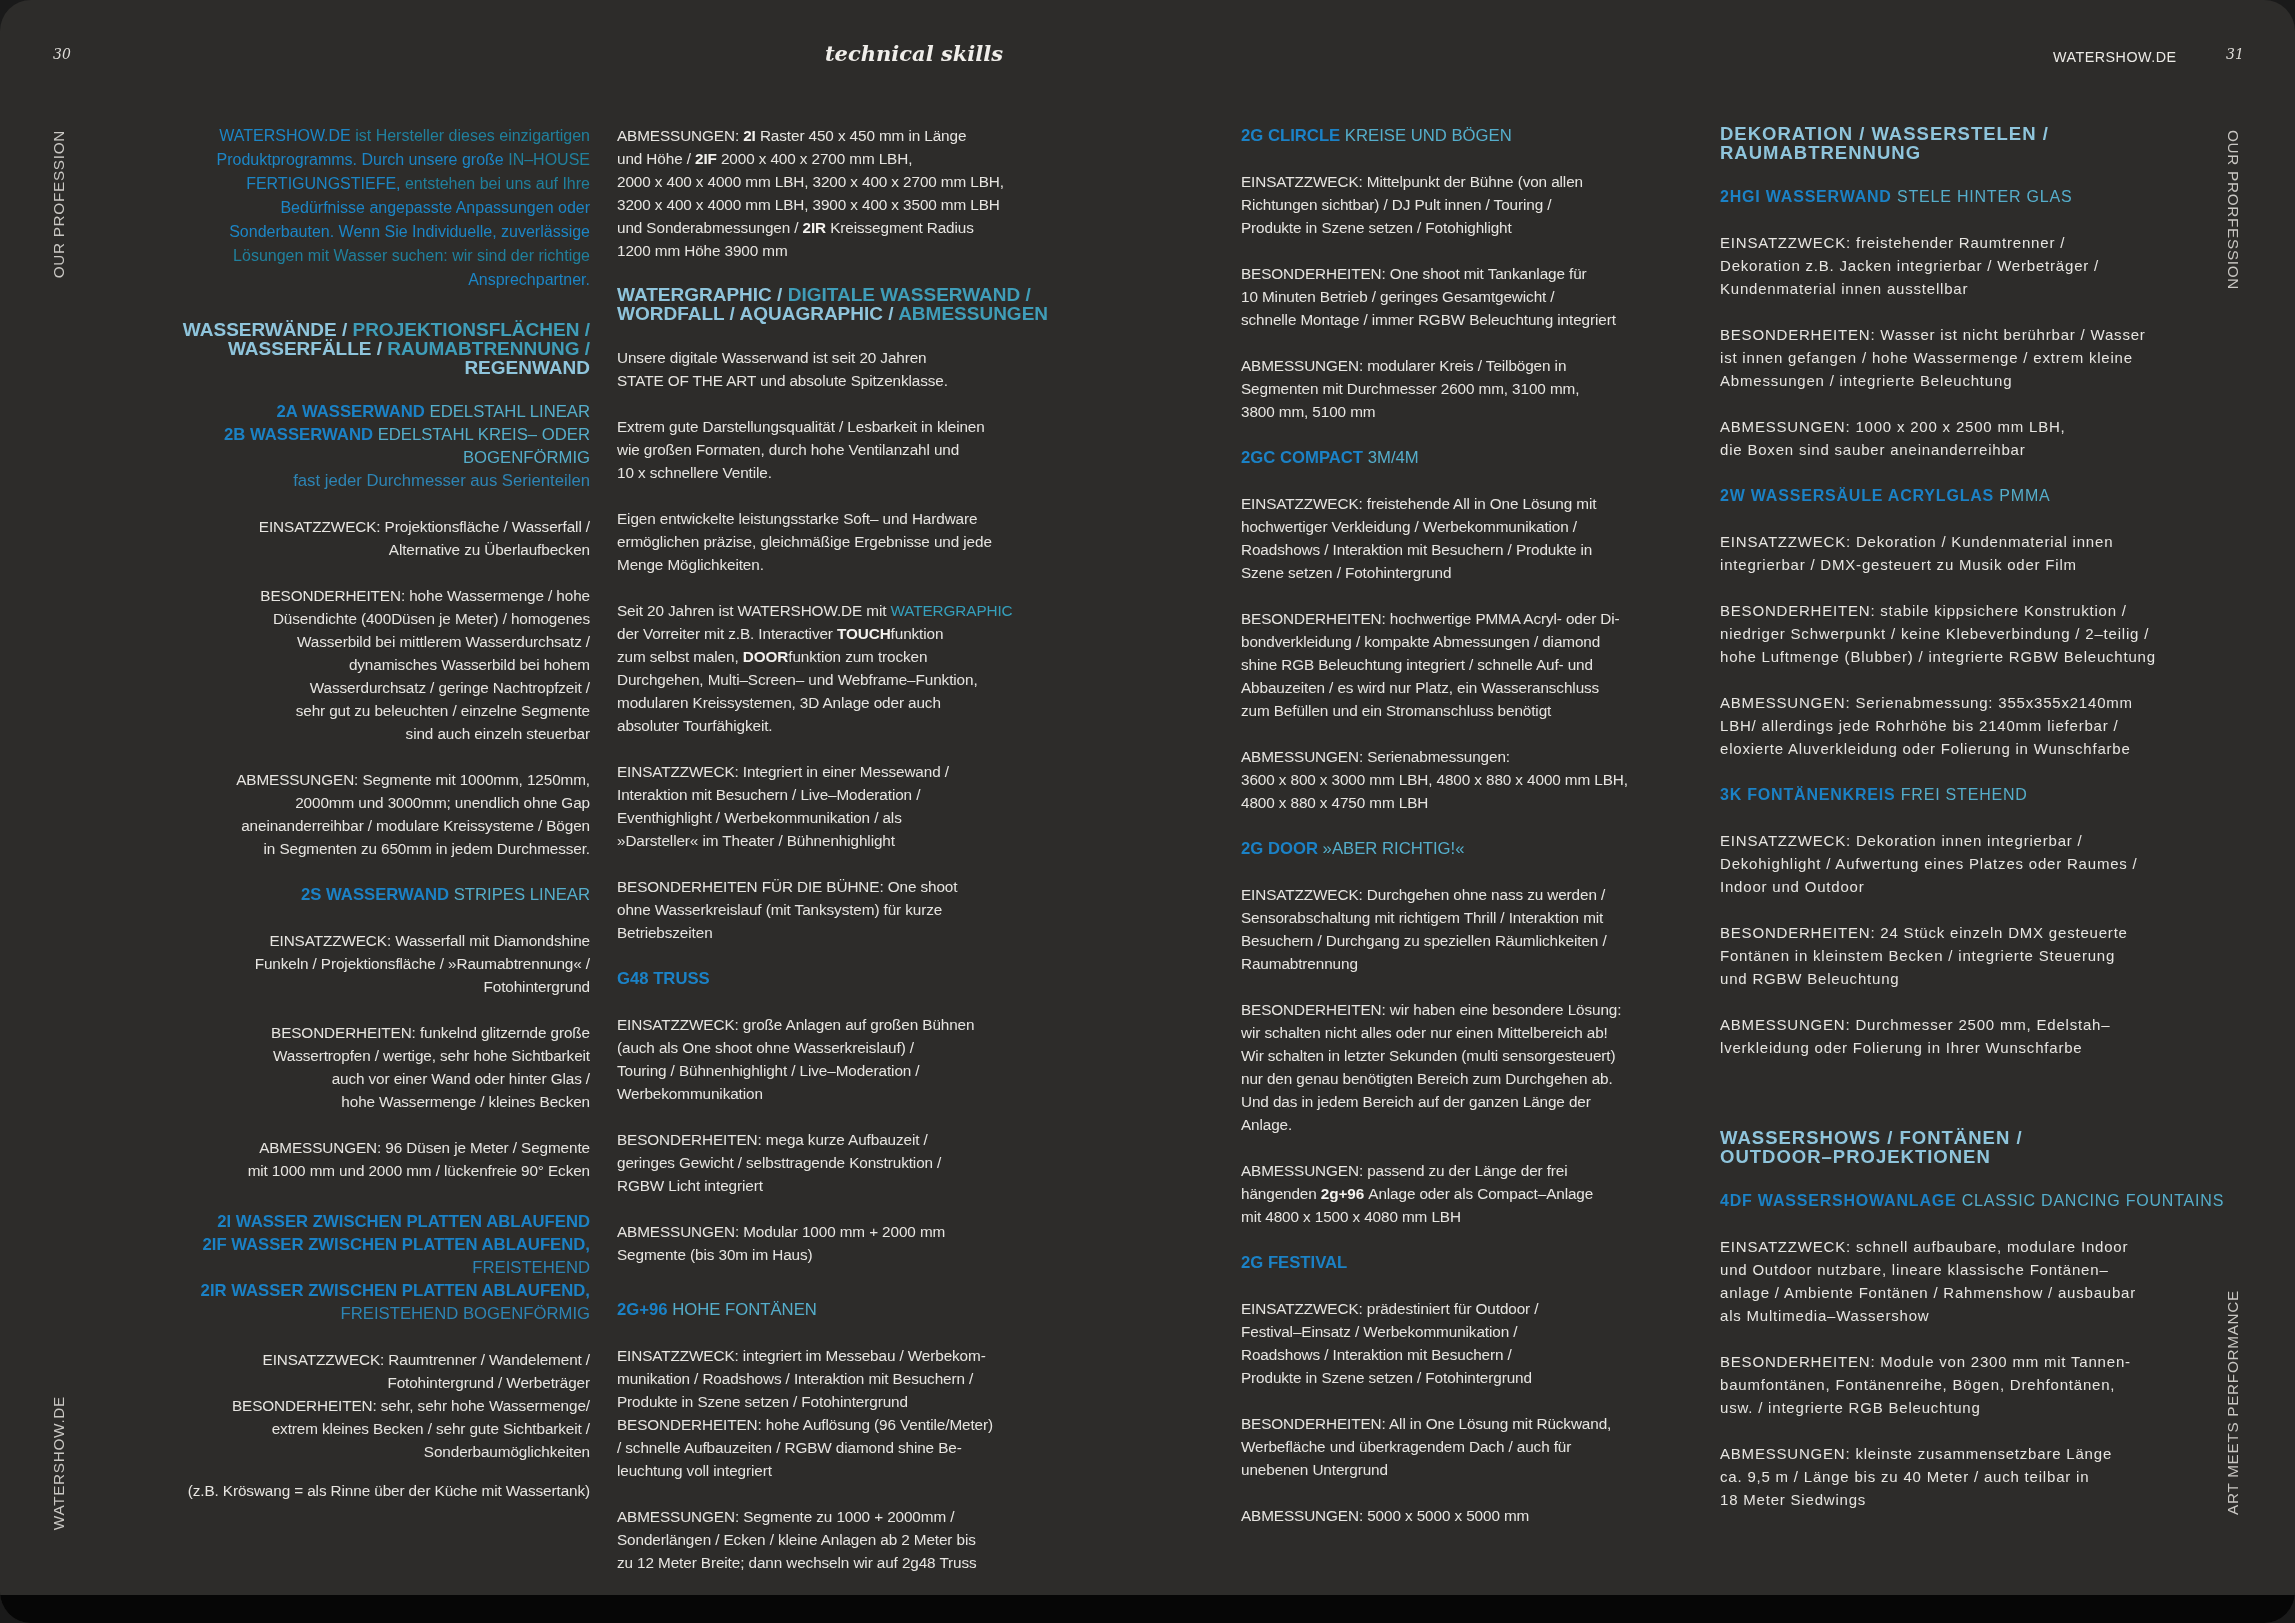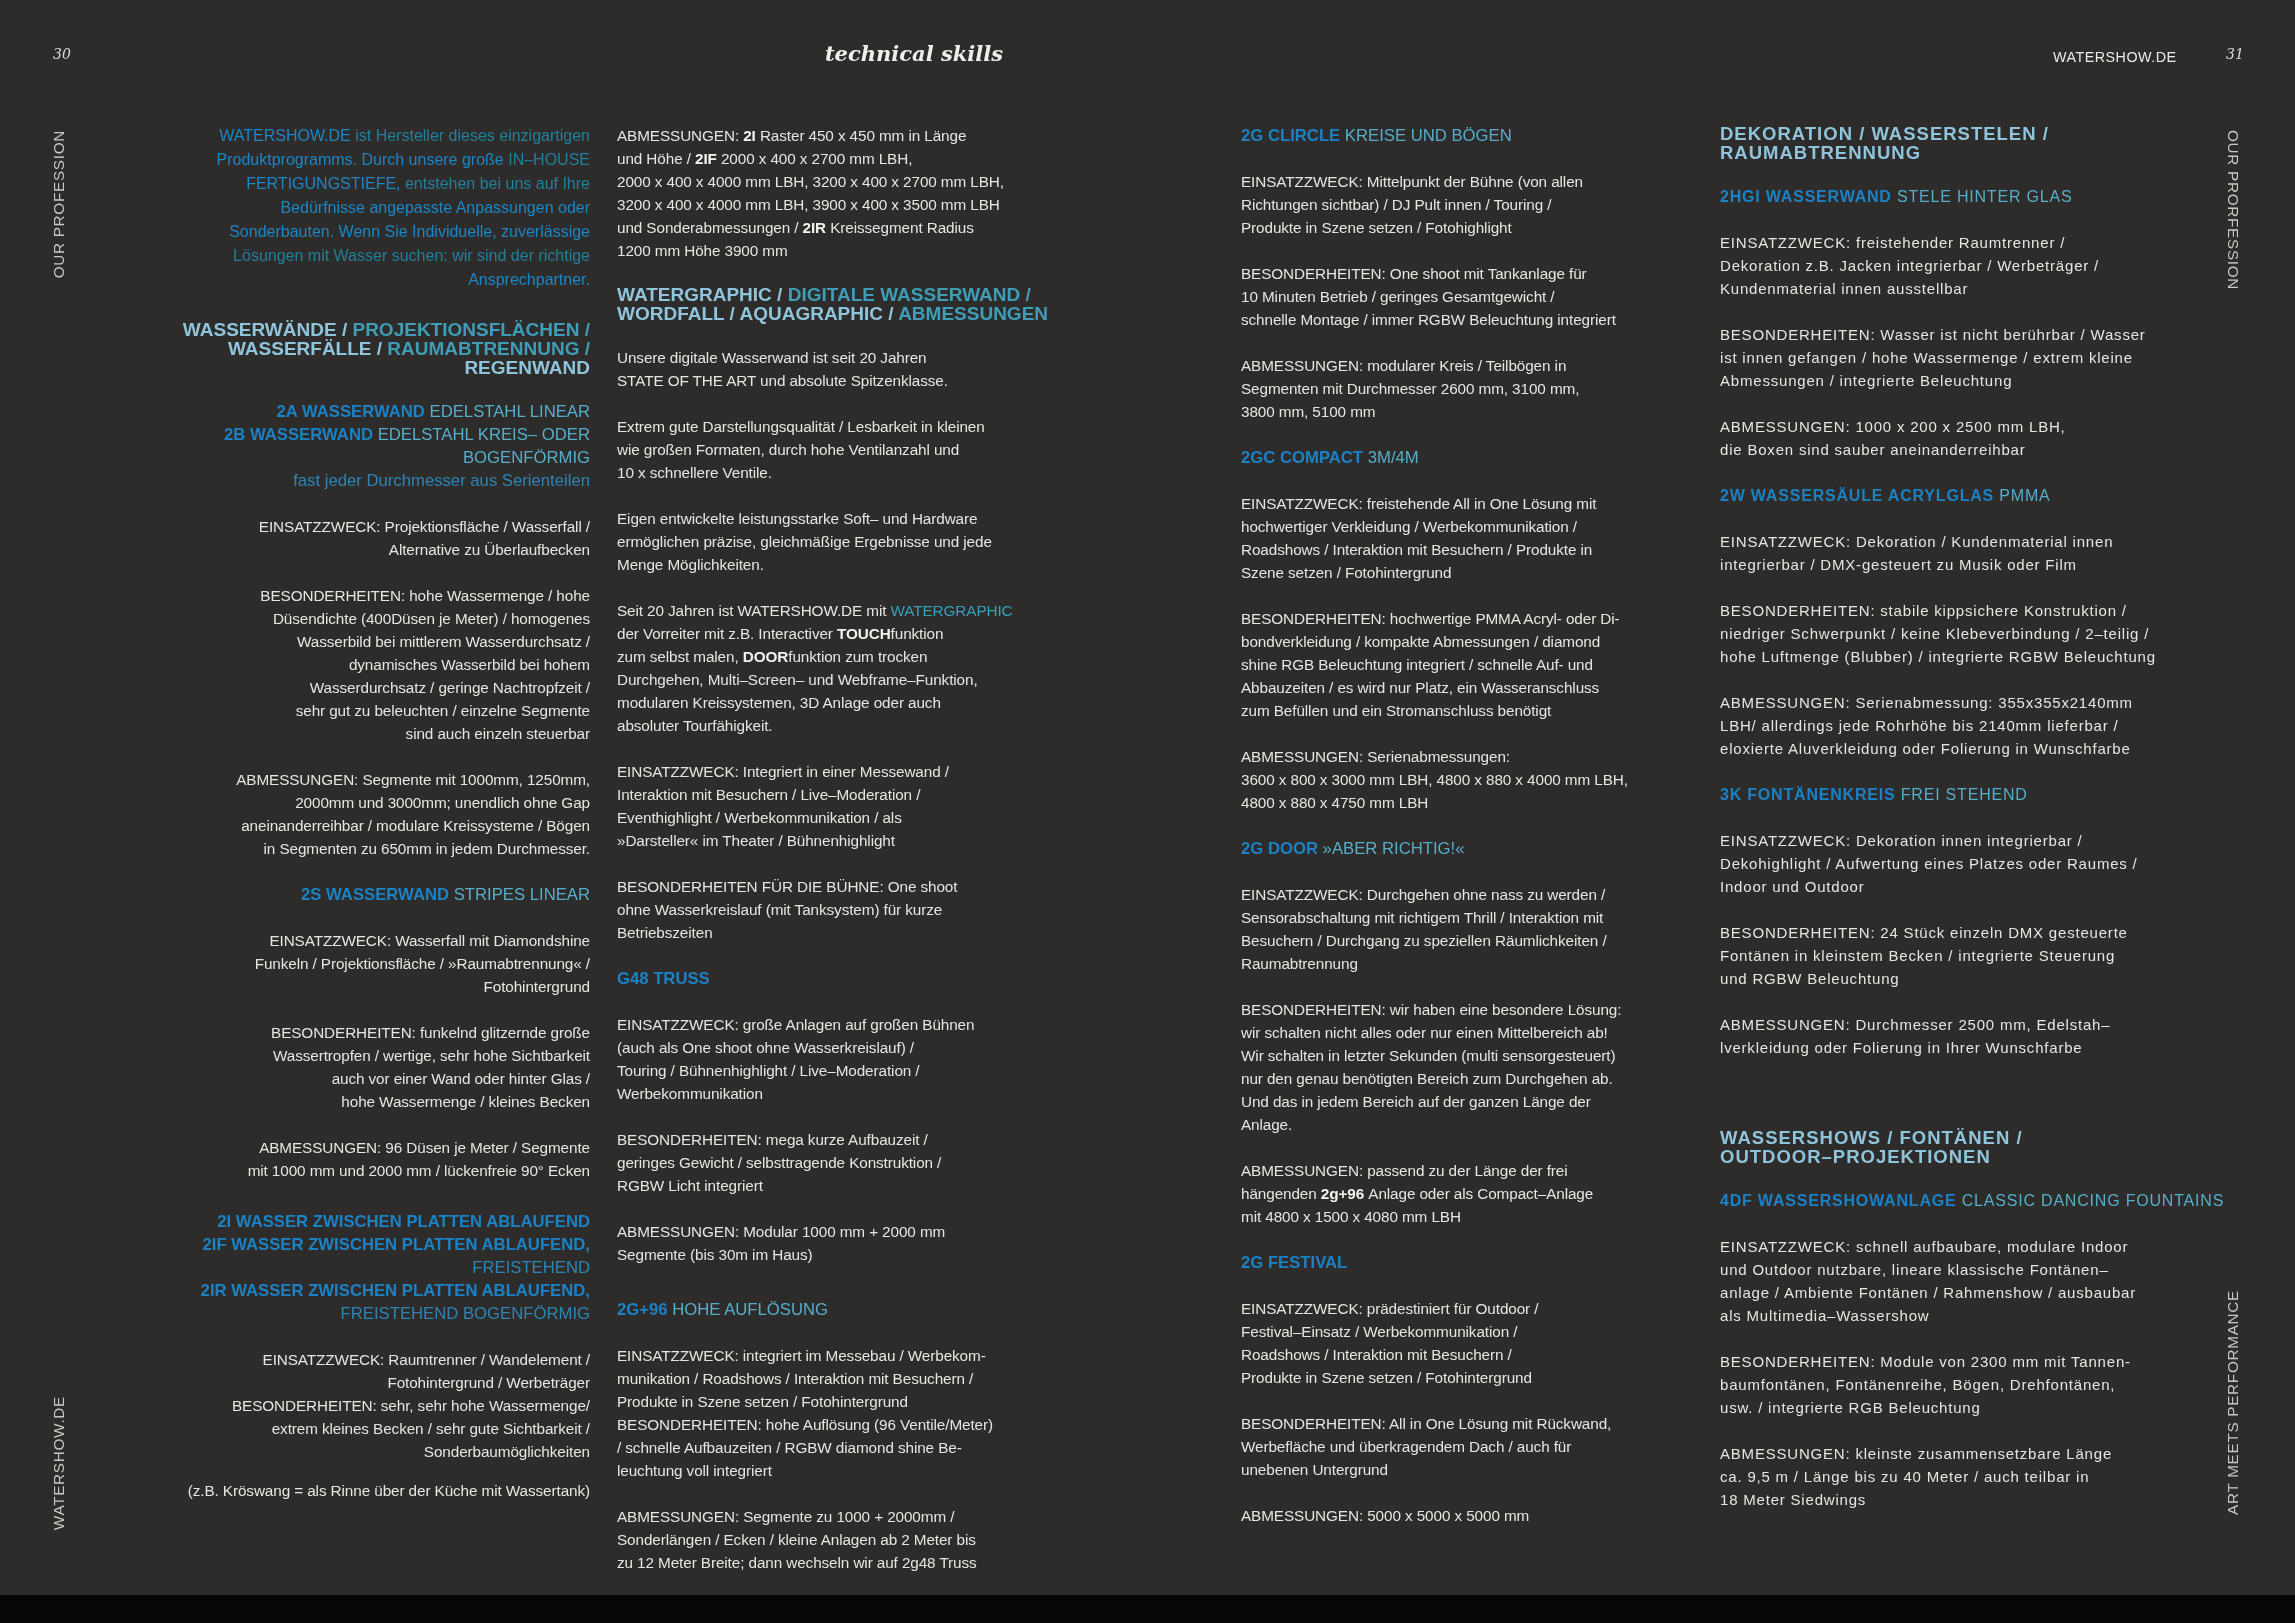--- a/index.html
+++ b/index.html
@@ -3,20 +3,21 @@
 <meta charset="utf-8">
 <title>technical skills</title>
 <style>
   html,body{margin:0;padding:0;background:#1a1a1a;}
   .page{
     position:relative;
     width:2295px;height:1623px;
     background:#2d2c2a;
     overflow:hidden;
     font-family:"Liberation Sans", sans-serif;
+    border-radius:31px;
     -webkit-font-smoothing:antialiased;
   }
   
   .pagenum{
     position:absolute;top:46px;
     font-family:"DejaVu Serif", serif;
     font-style:italic;font-size:14px;color:#dddbd7;
   }
   .pagenum.left{left:53px;}
   .pagenum.right{left:2226px;}
@@ -163,21 +164,21 @@
         <div class="block product" style="margin-top: 16px;"><span class="c-b">G48 TRUSS</span></div>
         <div class="block para"><span class="c-body">EINSATZZWECK: große Anlagen auf großen Bühnen
 (auch als One shoot ohne Wasserkreislauf) /
 Touring /  Bühnenhighlight / Live–Moderation /
 Werbekommunikation</span></div>
         <div class="block para"><span class="c-body">BESONDERHEITEN: mega kurze Aufbauzeit /
 geringes Gewicht / selbsttragende Konstruktion /
 RGBW Licht integriert</span></div>
         <div class="block para"><span class="c-body">ABMESSUNGEN: Modular 1000 mm + 2000 mm
 Segmente (bis 30m im Haus)</span></div>
-        <div class="block product" style="margin-top: 32px;"><span class="c-b">2G+96 </span><span class="c-s">HOHE AUFLÖSUNG</span></div>
+        <div class="block product" style="margin-top: 32px;"><span class="c-b">2G+96 </span><span class="c-s">HOHE FONTÄNEN</span></div>
         <div class="block para"><span class="c-body">EINSATZZWECK: integriert im Messebau / Werbekom-
 munikation / Roadshows / Interaktion mit Besuchern /
 Produkte in Szene setzen / Fotohintergrund
 BESONDERHEITEN: hohe Auflösung (96 Ventile/Meter)
 / schnelle Aufbauzeiten / RGBW diamond shine Be-
 leuchtung voll integriert</span></div>
         <div class="block para"><span class="c-body">ABMESSUNGEN: Segmente zu 1000 + 2000mm /
 Sonderlängen / Ecken / kleine Anlagen ab 2 Meter bis
 zu 12 Meter Breite; dann wechseln wir auf 2g48 Truss</span></div>
       </div>

